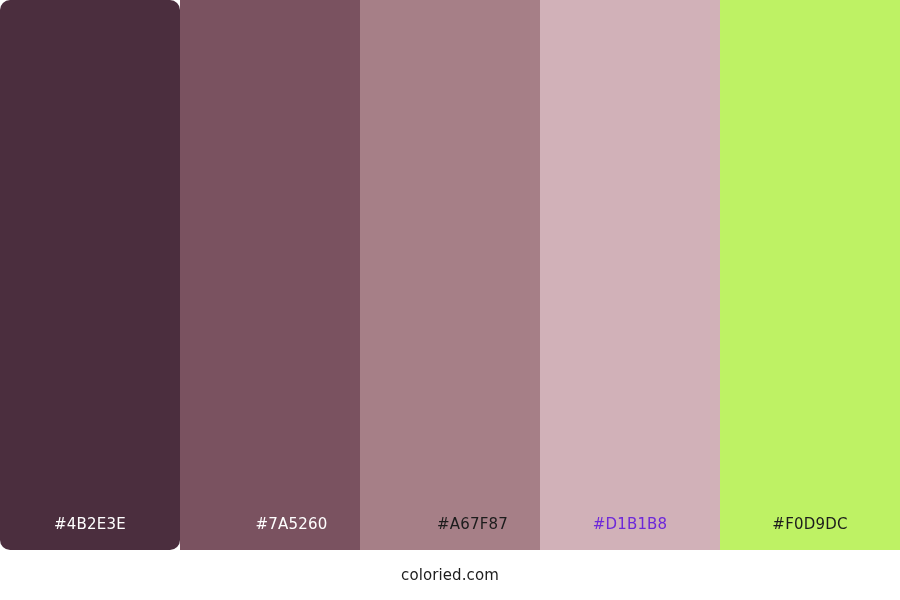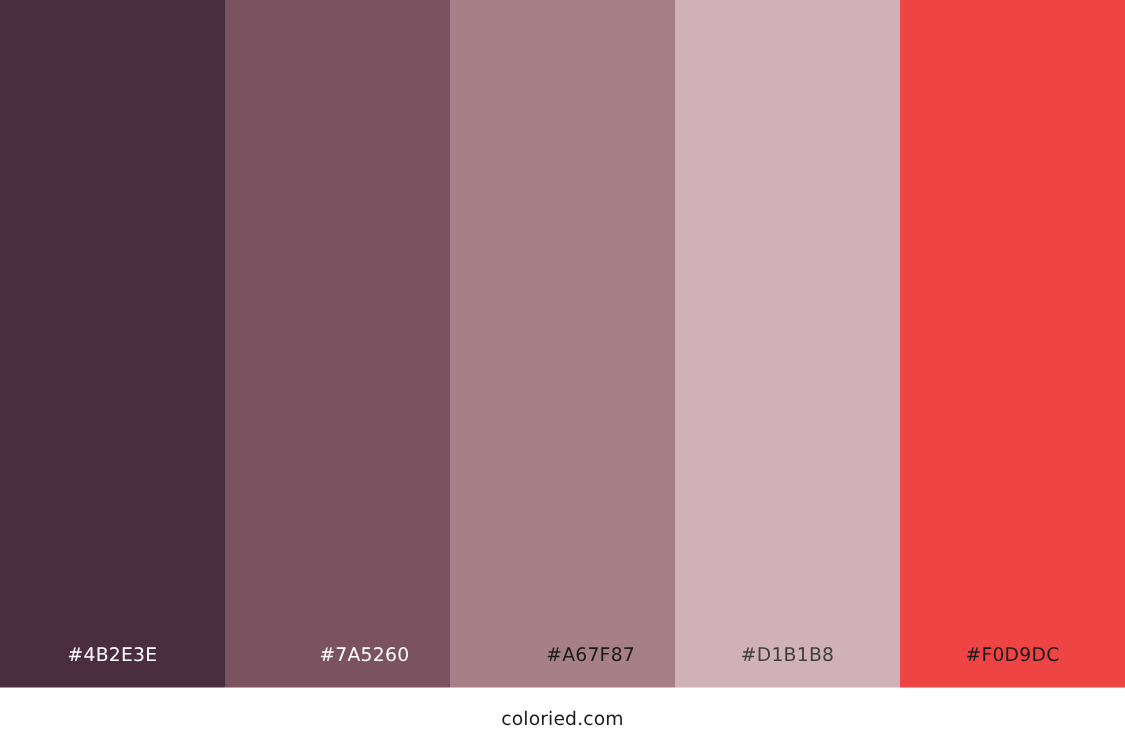--- a/index.html
+++ b/index.html
@@ -72,37 +72,37 @@
     user-select: none;
   }
 </style>
 </head>
 <body>
 
 <div class="palette-page" style="background: rgb(255, 255, 255);">
 
   <div class="swatch-band">
 
-    <div class="swatch" style="background:#4B2E3E;">
+    <div class="swatch" style="background:#4B2E3E;border-radius:10px;">
       <span class="swatch-label label-light" style="color: rgb(255, 255, 255);">#4B2E3E</span>
     </div>
 
     <div class="swatch" style="background:#7A5260;">
       <span class="swatch-label label-light" style="color: rgb(255, 255, 255); padding-left: 43px;">#7A5260</span>
     </div>
 
     <div class="swatch" style="background:#A67F87;">
       <span class="swatch-label label-dark" style="color: rgb(28, 28, 28); padding-left: 45px;">#A67F87</span>
     </div>
 
     <div class="swatch" style="background:#D1B1B8;">
-      <span class="swatch-label label-dark" style="color: #404040;">#D1B1B8</span>
+      <span class="swatch-label label-dark" style="color: #6d28d9;">#D1B1B8</span>
     </div>
 
-    <div class="swatch" style="background:#ef4444;">
+    <div class="swatch" style="background:#bef264;">
       <span class="swatch-label label-dark" style="color: rgb(28, 28, 28);">#F0D9DC</span>
     </div>
 
   </div>
 
   <div class="footer" style="background: rgb(255, 255, 255);">
     <span class="footer-text" style="color: rgb(28, 28, 28);">coloried.com</span>
   </div>
 
 </div>

